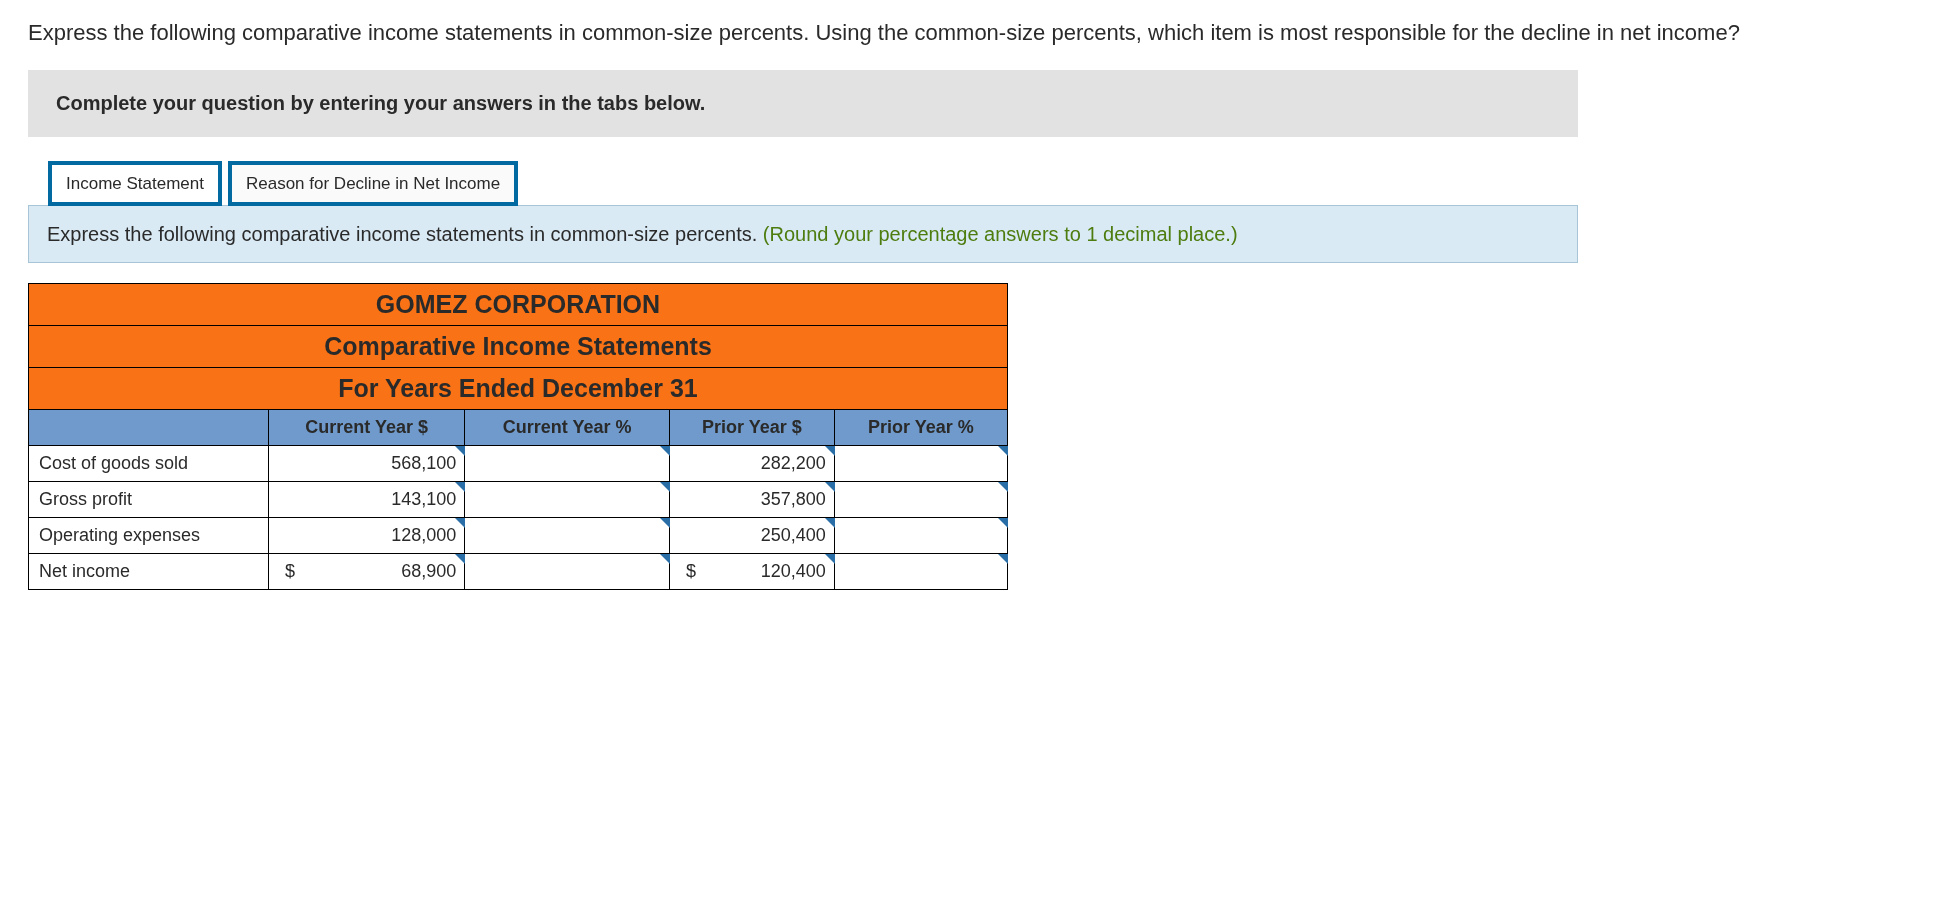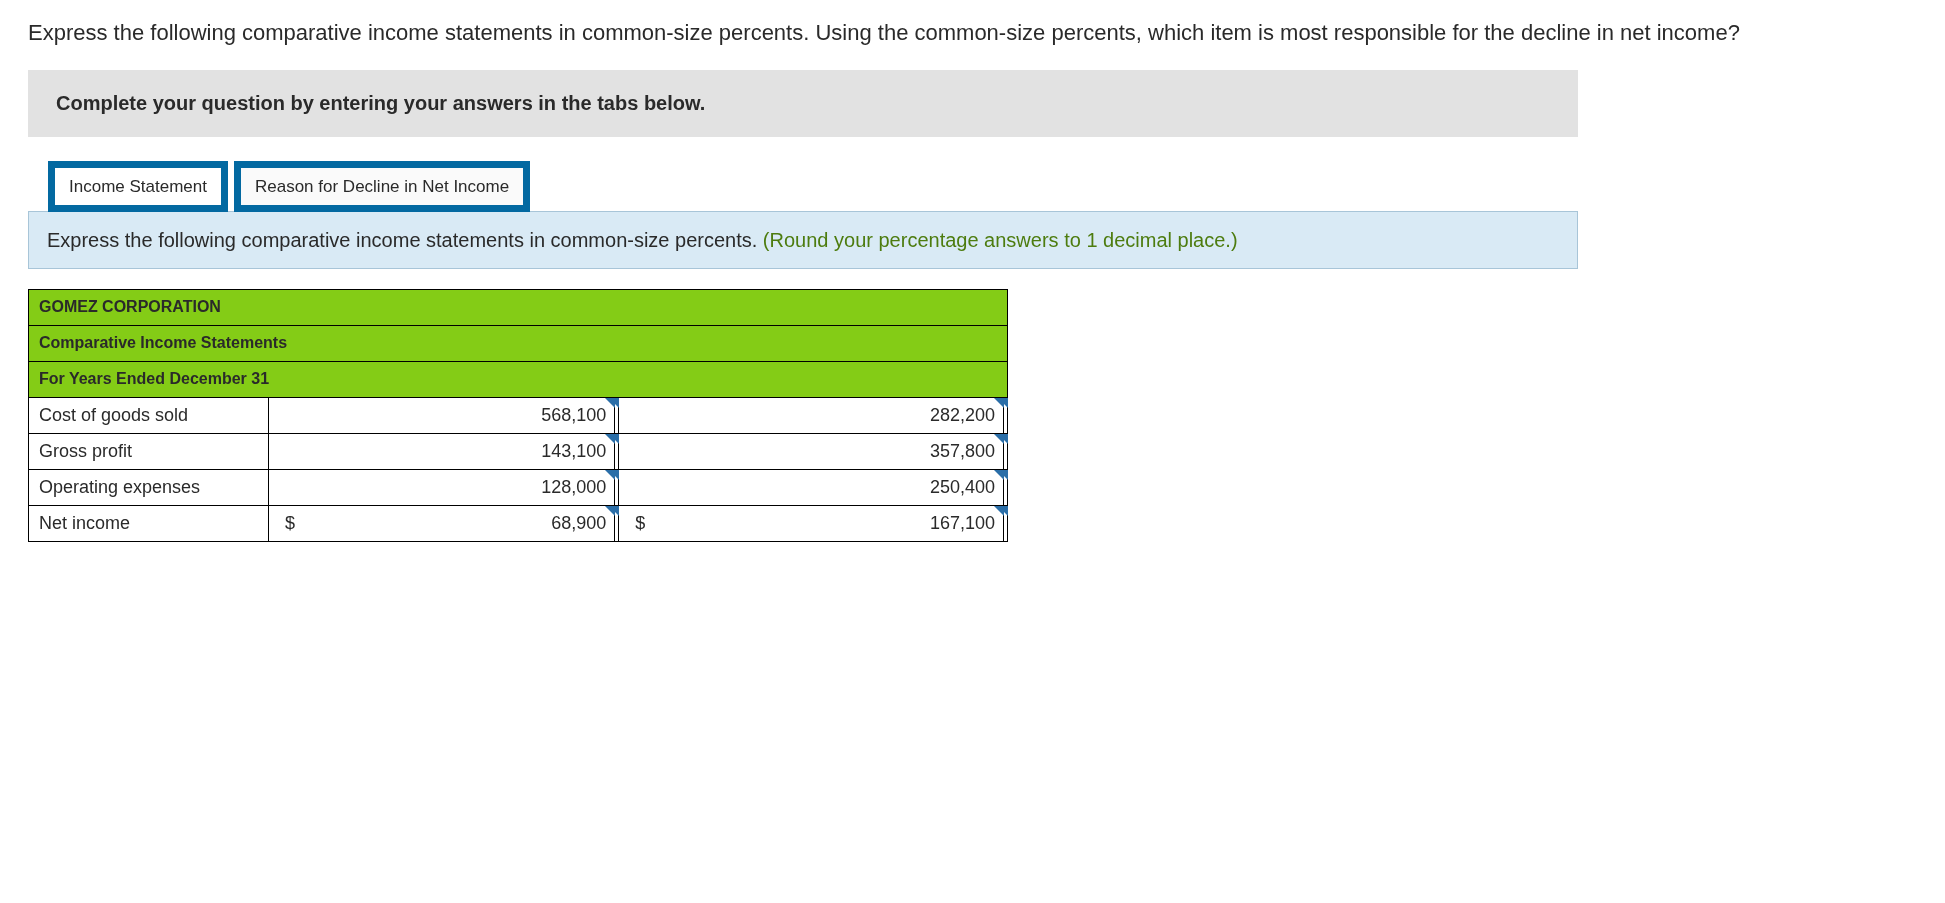--- a/index.html
+++ b/index.html
@@ -23,21 +23,21 @@
     margin-bottom: 24px;
     max-width: 1550px;
   }
   .tabs {
     display: flex;
     gap: 6px;
     margin-left: 20px;
     margin-bottom: 0;
   }
   .tab {
-    border: 7px solid #0369a1;
+    border: 4px solid #0369a1;
     background: #fff;
     padding: 8px 14px;
     font-size: 17px;
     text-align: center;
     min-width: 140px;
     line-height: 1.25;
     cursor: pointer;
   }
   .tab.inactive { background: #fafafa; }
   .sub-instruction {
@@ -58,24 +58,24 @@
     border-collapse: collapse;
     width: 100%;
     font-size: 18px;
   }
   th, td {
     border: 1px solid #000;
     padding: 6px 10px;
     height: 36px;
   }
   .hdr {
-    background: #84cc16;
+    background: #f97316;
     font-weight: bold;
-    text-align: left;
-    font-size: 16px;
+    text-align: center;
+    font-size: 25px;
   }
   .colhdr {
     background: #6f9acb;
     font-weight: bold;
     text-align: center;
     font-size: 18px;
   }
   .rowlabel {
     background: #fff;
     text-align: left;
@@ -134,20 +134,27 @@
     <tbody>
         <tr>
           <th class="hdr" colspan="5">GOMEZ CORPORATION</th>
         </tr>
     <tr>
           <th class="hdr" colspan="5">Comparative Income Statements</th>
         </tr>
     <tr>
           <th class="hdr" colspan="5">For Years Ended December 31</th>
         </tr>
+    <tr>
+      <th class="colhdr"></th>
+      <th class="colhdr">Current Year $</th>
+      <th class="colhdr">Current Year %</th>
+      <th class="colhdr">Prior Year $</th>
+      <th class="colhdr">Prior Year %</th>
+    </tr>
 
 
     <tr>
       <td class="rowlabel">Cost of goods sold</td>
       <td class="valcell flag"><span class="dollar"></span><span>568,100</span></td>
       <td class="inputcell"></td>
       <td class="valcell flag"><span class="dollar"></span><span>282,200</span></td>
       <td class="inputcell"></td>
     </tr>
 
@@ -164,19 +171,19 @@
       <td class="valcell flag"><span class="dollar"></span><span>128,000</span></td>
       <td class="inputcell"></td>
       <td class="valcell flag"><span class="dollar"></span><span>250,400</span></td>
       <td class="inputcell"></td>
     </tr>
 
     <tr>
       <td class="rowlabel">Net income</td>
       <td class="valcell flag"><span class="dollar">$</span><span>68,900</span></td>
       <td class="inputcell"></td>
-      <td class="valcell flag"><span class="dollar">$</span><span>167,100</span></td>
+      <td class="valcell flag"><span class="dollar">$</span><span>120,400</span></td>
       <td class="inputcell"></td>
     </tr>
 
   </tbody>
     </table>
 </div>
 
 </body></html>

